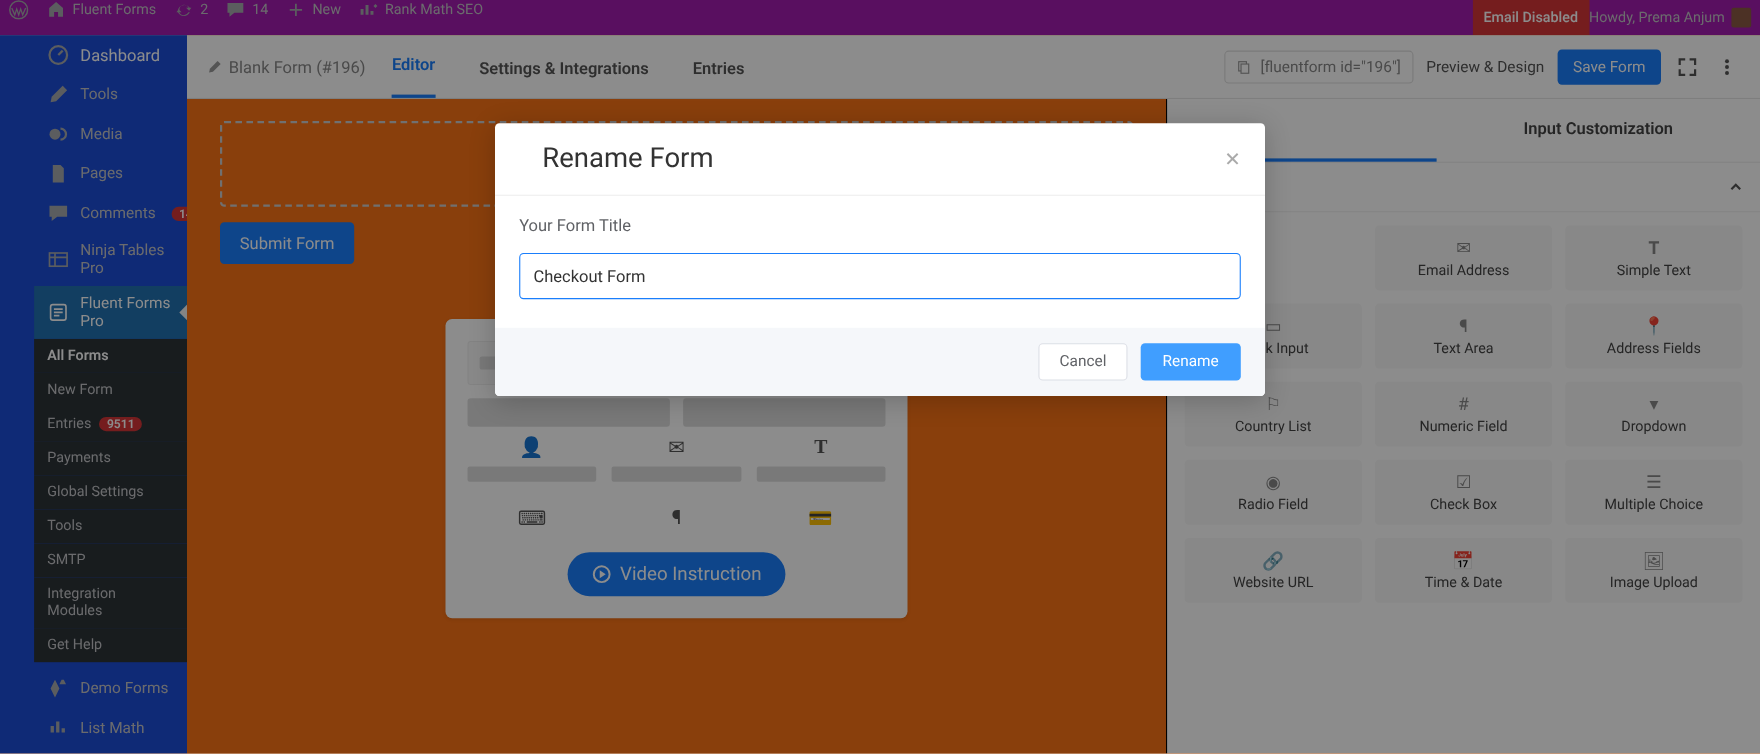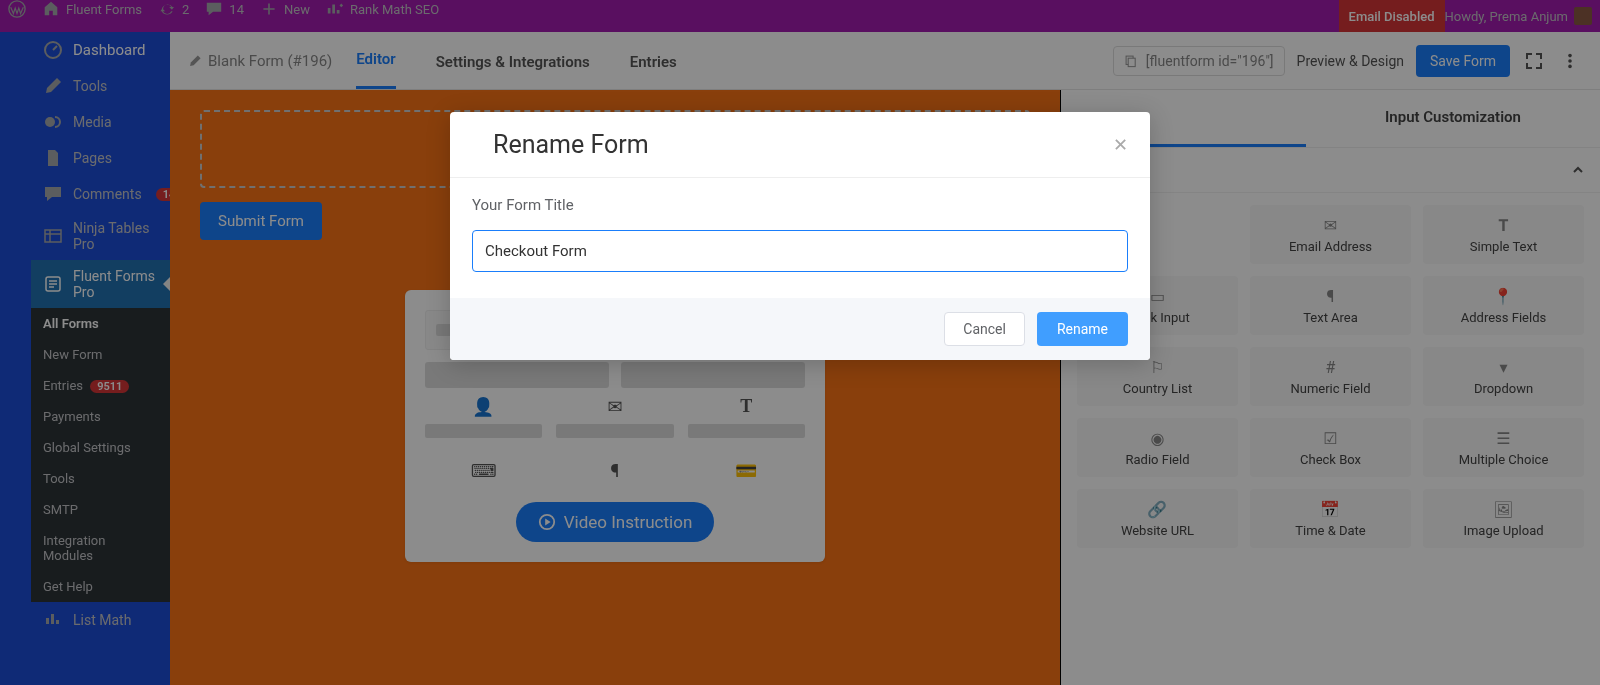--- a/index.html
+++ b/index.html
@@ -215,20 +215,28 @@
   <div class="sidebar-sub">
     <span>Entries</span>
     <span class="badge">9511</span>
   </div>
   <div class="sidebar-sub">Payments</div>
   <div class="sidebar-sub">Global Settings</div>
   <div class="sidebar-sub">Tools</div>
   <div class="sidebar-sub">SMTP</div>
   <div class="sidebar-sub">Integration Modules</div>
   <div class="sidebar-sub">Get Help</div>
+  <div class="sidebar-item" style="margin-top:6px;">
+    <span class="ico">
+        <svg viewBox="0 0 20 20" width="20" height="20" fill="#a7aaad">
+          <path d="M7 2l-4 8 4 8 4-8zm6 0l-2 4h6l-2-4z"></path>
+        </svg>
+      </span>
+    <span>Demo Forms</span>
+  </div>
   <div class="sidebar-item">
     <span class="ico">
         <svg viewBox="0 0 20 20" width="20" height="20" fill="#a7aaad">
           <path d="M3 14h3V8H3zm5 0h3V4H8zm5 0h3v-4h-3z"></path>
         </svg>
       </span>
     <span>List Math</span>
   </div>
 </div>
 

